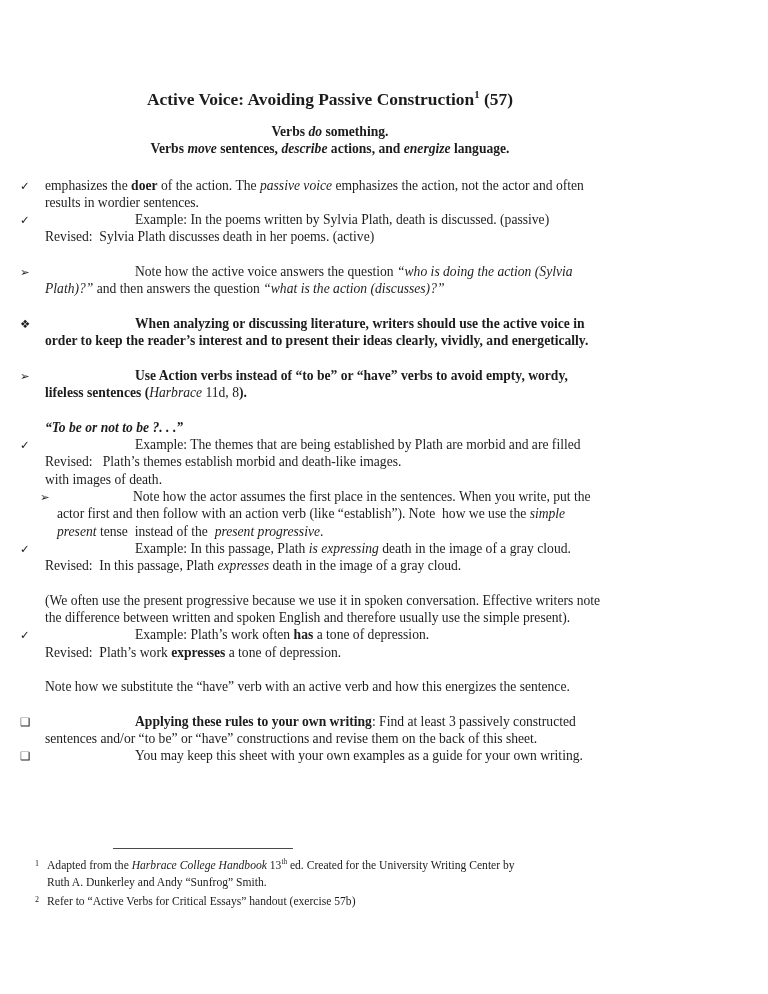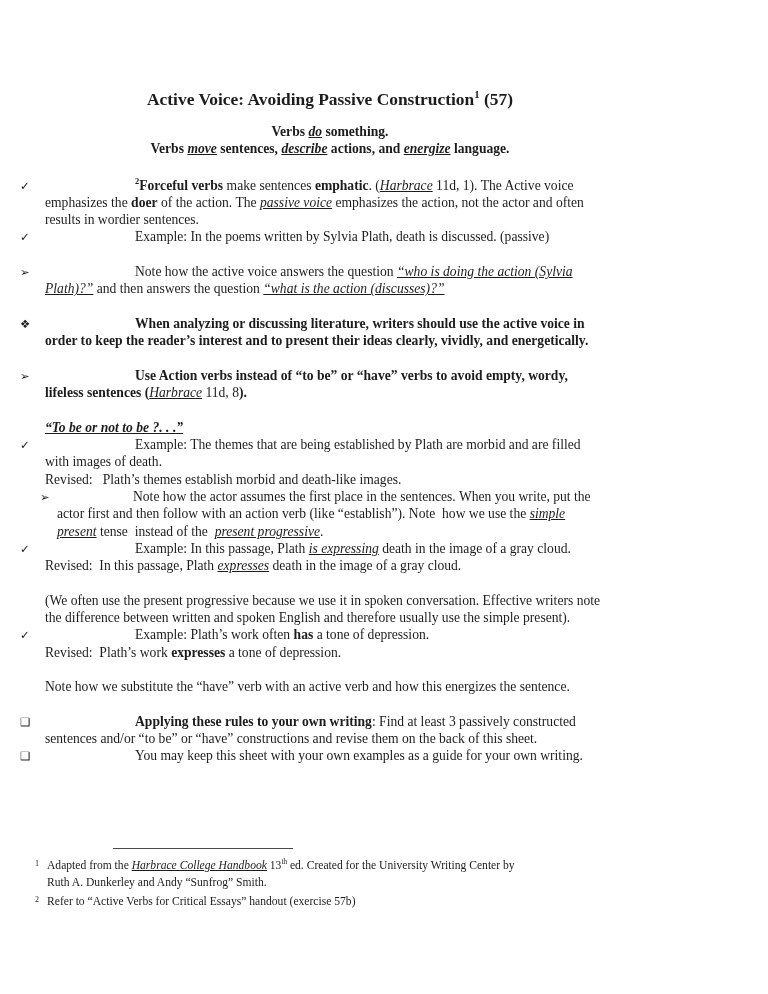--- a/index.html
+++ b/index.html
@@ -35,21 +35,21 @@
     font-size:11.5px;line-height:17.3px;
   }
   .block.nested .bullet{left:40px;}
   .block .lines{margin-left:45px;}
   .block.nested .lines{margin-left:57px;}
   .block.heading .lines,.block.para .lines{}
   .line{min-height:17.3px;white-space:pre-wrap;}
   .line.tab{text-indent:90px;}
   .block.nested .line.tab{text-indent:76px;}
   .b{font-weight:bold;}
-  .i{font-style:italic;text-decoration:underline;}
+  .i{font-style:italic;}
   .sup{font-size:0.62em;vertical-align:super;line-height:0;}
   .footnotes{position:absolute;left:0;top:848px;width:768px;}
   .fn-separator{
     margin-left:113px;width:180px;height:0;
     border-top:1.4px solid #4a4a4a;
   }
   .footnote{
     position:relative;
     margin-top:1px;
     padding-left:47px;padding-right:30px;
@@ -67,29 +67,29 @@
 <div class="page">
   <h1 class="title"><span class="b">Active Voice: Avoiding Passive Construction</span><span class="b sup">1</span><span class="b"> (57)</span></h1>
   <div class="subtitle">
       <div class="line"><span class="b">Verbs </span><span class="b i">do</span><span class="b"> something.</span></div>
       <div class="line"><span class="b">Verbs </span><span class="b i">move</span><span class="b"> sentences, </span><span class="b i">describe</span><span class="b"> actions, and </span><span class="b i">energize</span><span class="b"> language.</span></div>
     </div>
   <div id="content">
       <div class="block bullet">
         <span class="bullet">✓</span>
         <div class="lines">
-          <div class="line tab"><span class="b sup">2</span><span class="b">Forceful verbs</span><span> make sentences </span><span class="b">emphatic</span><span>. (</span><span class="i">Harbrace</span><span> 11d, 1). The Active voice</span></div>
           <div class="line flush"><span>emphasizes the </span><span class="b">doer</span><span> of the action. The </span><span class="i">passive voice</span><span> emphasizes the action, not the actor and often</span></div>
           <div class="line flush"><span>results in wordier sentences.</span></div>
         </div>
       </div>
       <div class="block bullet">
         <span class="bullet">✓</span>
         <div class="lines">
           <div class="line tab"><span>Example: In the poems written by Sylvia Plath, death is discussed. (passive)</span></div>
+          <div class="line flush"><span>Revised:  Sylvia Plath discusses death in her poems. (active)</span></div>
         </div>
       </div>
       <div class="block bullet gap">
         <span class="bullet">➢</span>
         <div class="lines">
           <div class="line tab"><span>Note how the active voice answers the question </span><span class="i">“who is doing the action (Sylvia</span></div>
           <div class="line flush"><span class="i">Plath)?”</span><span> and then answers the question </span><span class="i">“what is the action (discusses)?”</span></div>
         </div>
       </div>
       <div class="block bullet gap">
@@ -108,22 +108,22 @@
       </div>
       <div class="block heading gap">
         <div class="lines">
           <div class="line flush"><span class="b i">“To be or not to be ?. . .”</span></div>
         </div>
       </div>
       <div class="block bullet">
         <span class="bullet">✓</span>
         <div class="lines">
           <div class="line tab"><span>Example: The themes that are being established by Plath are morbid and are filled</span></div>
+          <div class="line flush"><span>Revised:   Plath’s themes establish morbid and death-like images.</span></div>
           <div class="line flush"><span>with images of death.</span></div>
-          <div class="line flush"><span>Revised:   Plath’s themes establish morbid and death-like images.</span></div>
         </div>
       </div>
       <div class="block bullet nested">
         <span class="bullet">➢</span>
         <div class="lines">
           <div class="line tab"><span>Note how the actor assumes the first place in the sentences. When you write, put the</span></div>
           <div class="line flush"><span>actor first and then follow with an action verb (like “establish”). Note  how we use the </span><span class="i">simple</span></div>
           <div class="line flush"><span class="i">present</span><span> tense  instead of the  </span><span class="i">present progressive</span><span>.</span></div>
         </div>
       </div>

